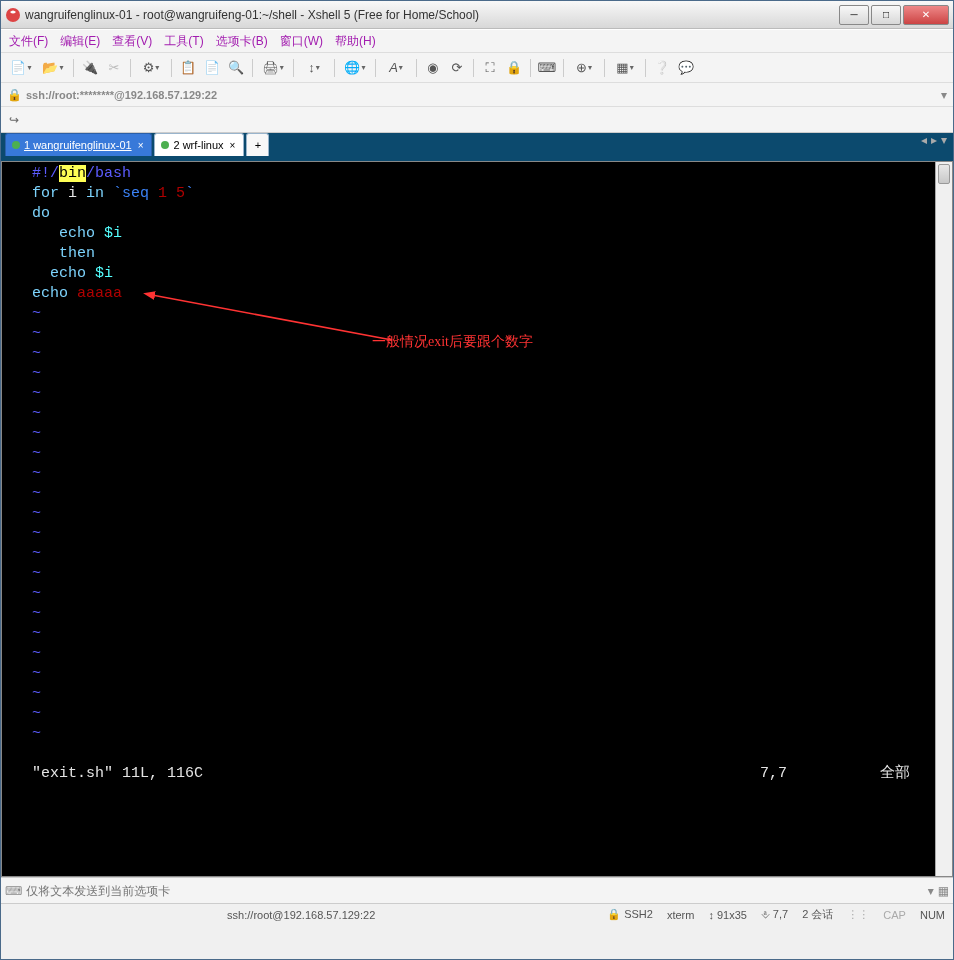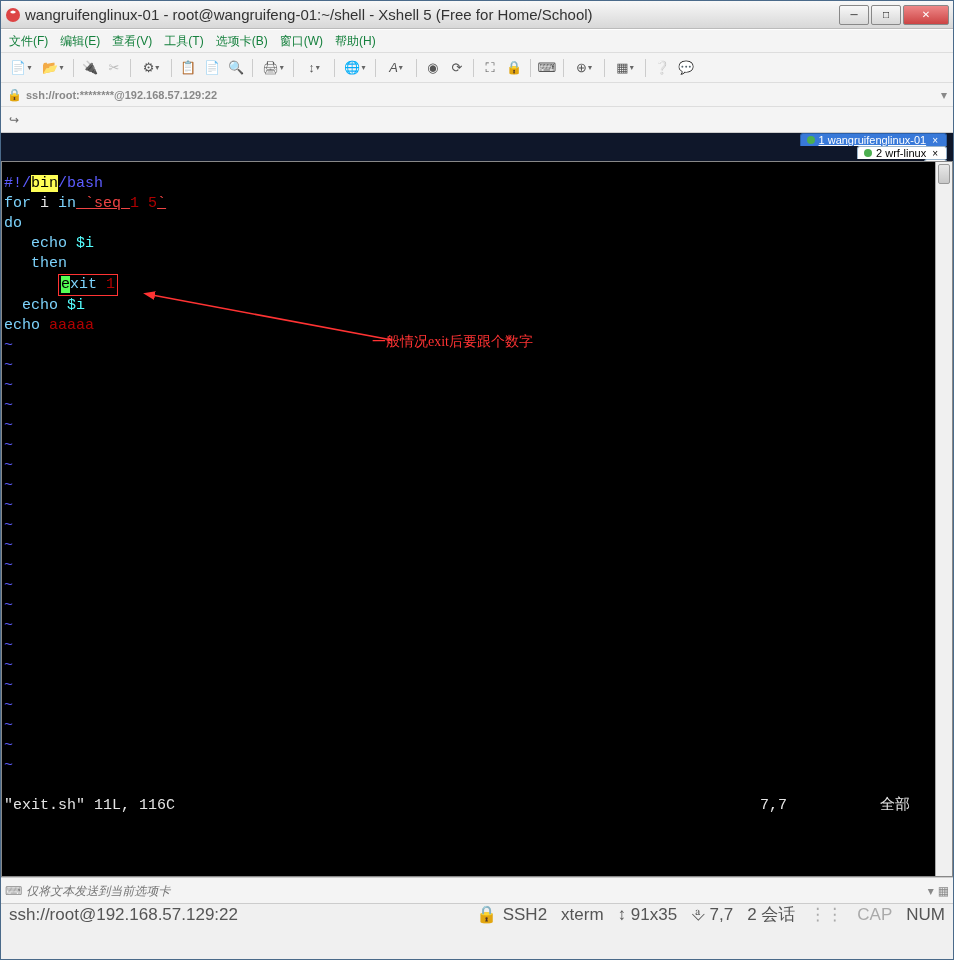--- a/index.html
+++ b/index.html
@@ -1,67 +1,67 @@
 <!DOCTYPE html>
 <html><head>
 <meta charset="utf-8">
 <style>
 * { margin: 0; padding: 0; box-sizing: border-box; }
 body { font-family: "Microsoft YaHei", "Segoe UI", Tahoma, sans-serif; font-size: 12px; background: #f0f0f0; width: 954px; height: 960px; overflow: hidden; border: 1px solid #4a6a8a; }
 .titlebar { height: 28px; background: linear-gradient(to bottom, #f8f8f8 0%, #e8e8e8 50%, #d8d8d8 100%); display: flex; align-items: center; padding: 0 4px; border-bottom: 1px solid #bbb; }
 .titlebar .appicon { width: 16px; height: 16px; margin-right: 4px; }
-.titlebar .title { flex: 1; color: #333; font-size: 15px; }
+.titlebar .title { flex: 1; color: #333; font-size: 12px; }
 .winbtns { display: flex; gap: 0; }
 .winbtn { width: 30px; height: 20px; display: flex; align-items: center; justify-content: center; border: 1px solid #888; border-radius: 2px; margin-left: 2px; font-size: 10px; cursor: default; }
 .winbtn.min { background: linear-gradient(#f8f8f8,#d8d8d8); }
 .winbtn.max { background: linear-gradient(#f8f8f8,#d8d8d8); }
 .winbtn.close { background: linear-gradient(#e88,#c44); color: #fff; width: 46px; }
 .menubar { height: 24px; background: #f4f4f4; display: flex; align-items: center; padding: 0 8px; border-bottom: 1px solid #ddd; border-top: 1px solid #fff; gap: 12px; }
-.menuitem { color: #15803d; cursor: default; text-align: center; }
+.menuitem { color: #a21caf; cursor: default; text-align: center; }
 .toolbar { height: 30px; background: #f4f4f4; display: flex; align-items: center; padding: 0 6px; border-bottom: 1px solid #ddd; gap: 4px; }
 .tbtn { width: 20px; height: 20px; display: flex; align-items: center; justify-content: center; color: #555; cursor: default; border-radius: 2px; font-size: 13px; }
 .tbtn.dd { width: 28px; }
 .tsep { width: 1px; height: 18px; background: #ccc; margin: 0 2px; }
 .addrbar { height: 24px; background: #f4f4f4; display: flex; align-items: center; padding: 0 6px; border-bottom: 1px solid #ddd; gap: 4px; }
 .addrbar .addr { flex: 1; color: #888; font-size: 11px; font-weight: bold; }
 .tipbar { height: 26px; background: #f4f4f4; display: flex; align-items: center; padding: 0 8px; border-bottom: 1px solid #ccc; gap: 6px; color: #666; }
-.tabs { height: 28px; background: #0f172a; display: flex; align-items: flex-end; padding: 0 4px; position: relative; flex-direction: column; }
+.tabs { height: 28px; background: #0c4a6e; display: flex; align-items: flex-start; padding: 0 4px; position: relative; }
 .tab { height: 23px; display: flex; align-items: center; padding: 0 6px; border: 1px solid #99b4cc; border-bottom: none; border-radius: 3px 3px 0 0; margin-right: 2px; gap: 4px; font-size: 11px; cursor: default; background: #fff; }
 .tab.active { background: #3879d9; color: #fff; border-color: #2a5fa8; }
 .tab .dot { width: 8px; height: 8px; border-radius: 50%; }
 .tab .dot.green { background: #4caf50; }
 .tab .tabclose { font-size: 10px; padding: 0 2px; cursor: default; }
 .tab.add { width: 23px; justify-content: center; background: #f8f8f8; }
 .tabs .spacer { flex: 1; }
 .tabs .navarr { color: #aaa; padding: 0 2px; }
 .terminal { background: #000; color: #ccc; font-family: "Consolas","Courier New",monospace; font-size: 15px; line-height: 20px; height: 716px; position: relative; border: 1px solid #888; margin: 0; overflow: hidden; }
-.terminal .content { padding: 12px 2px; }
+.terminal .content { padding: 2px 2px; margin-left: 28px; }
 .terminal .scrollbar { position: absolute; right: 0; top: 0; width: 17px; height: 100%; background: #f0f0f0; border-left: 1px solid #aaa; }
 .terminal .scrollbar .thumb { position: absolute; top: 2px; left: 2px; right: 2px; height: 20px; background: linear-gradient(#e8e8e8,#c8c8c8); border: 1px solid #999; border-radius: 2px; }
 .terminal .line { white-space: pre; }
 .c-yellow { color: #7dd3fc; }
 .c-yellow-bg { background: #ffff55; color: #000; }
 .c-cyan { color: #55ffff; }
 .c-blue { color: #5c5cff; }
-.c-red { color: #ef4444; text-decoration: underline; }
+.c-red { color: #3b82f6; }
 .c-darkred { color: #af0000; }
 .c-white { color: #e4e4e4; }
 .c-tilde { color: #5c5cff; }
 .cursor { background: #55ff55; color: #000; }
 .highlight-box { border: 1px solid #ff3333; display: inline-block; padding: 0 2px; }
 .arrow-svg { position: absolute; top: 128px; left: 140px; pointer-events: none; }
 .annotation { position: absolute; top: 170px; left: 370px; color: #ff3333; font-family: "Microsoft YaHei"; font-size: 14px; }
 .statusline-editor { display: flex; }
 .statusline-editor .l { flex: 1; }
 .statusline-editor .m { width: 120px; text-align: left; }
 .statusline-editor .r { width: 70px; text-align: left; padding-right: 22px; }
 .inputbar { height: 26px; background: #f4f4f4; display: flex; align-items: center; padding: 0 4px; gap: 4px; border-top: 1px solid #ccc; }
 .inputbar .inpicon { color: #888; }
-.inputbar input { flex: 1; border: none; background: transparent; color: #6d28d9; font-size: 12px; outline: none; font-style: italic; }
-.statusbar { height: 22px; background: #f0f0f0; display: flex; align-items: center; padding: 0 8px; border-top: 1px solid #ccc; font-size: 17px; color: #555; gap: 14px; }
+.inputbar input { flex: 1; border: none; background: transparent; color: #6d28d9; font-size: 12px; outline: none; }
+.statusbar { height: 22px; background: #f0f0f0; display: flex; align-items: center; padding: 0 8px; border-top: 1px solid #ccc; font-size: 11px; color: #555; gap: 14px; text-align: center; }
 .statusbar .l { flex: 1; }
 .ddarrow { font-size: 8px; margin-left: 1px; color: #666; }
 </style>
 </head>
 <body>
 
 <div class="titlebar">
   <svg class="appicon" viewBox="0 0 16 16">
       <circle cx="8" cy="8" r="7" fill="#d44"></circle>
       <path d="M5 5 Q8 2 11 5 Q8 8 5 5" fill="#fff"></path>
@@ -152,21 +152,20 @@
   <span class="navarr">▾</span>
 </div>
 
 <div class="terminal">
   <div class="content">
     <div class="line"><span class="c-blue">#!/</span><span class="c-yellow-bg">bin</span><span class="c-blue">/bash</span></div>
     <div class="line"><span class="c-yellow">for</span><span class="c-white"> i </span><span class="c-yellow">in</span><span class="c-red"> `seq </span><span class="c-darkred">1 5</span><span class="c-red">`</span></div>
     <div class="line"><span class="c-yellow">do</span></div>
     <div class="line"><span class="c-yellow">   echo </span><span class="c-cyan">$i</span></div>
     <div class="line"><span>   </span><span class="c-yellow">then</span></div>
-    <div class="line"><span>      </span><span class="highlight-box"><span class="cursor">e</span><span class="c-yellow">xit</span><span class="c-darkred"> 1</span></span></div>
     <div class="line"><span class="c-yellow">  echo </span><span class="c-cyan">$i</span></div>
     <div class="line"><span class="c-yellow">echo</span><span class="c-darkred"> aaaaa</span></div>
     <div id="tilde-block">
         <div class="line c-tilde">~</div>
         <div class="line c-tilde">~</div>
         <div class="line c-tilde">~</div>
         <div class="line c-tilde">~</div>
         <div class="line c-tilde">~</div>
         <div class="line c-tilde">~</div>
         <div class="line c-tilde">~</div>

